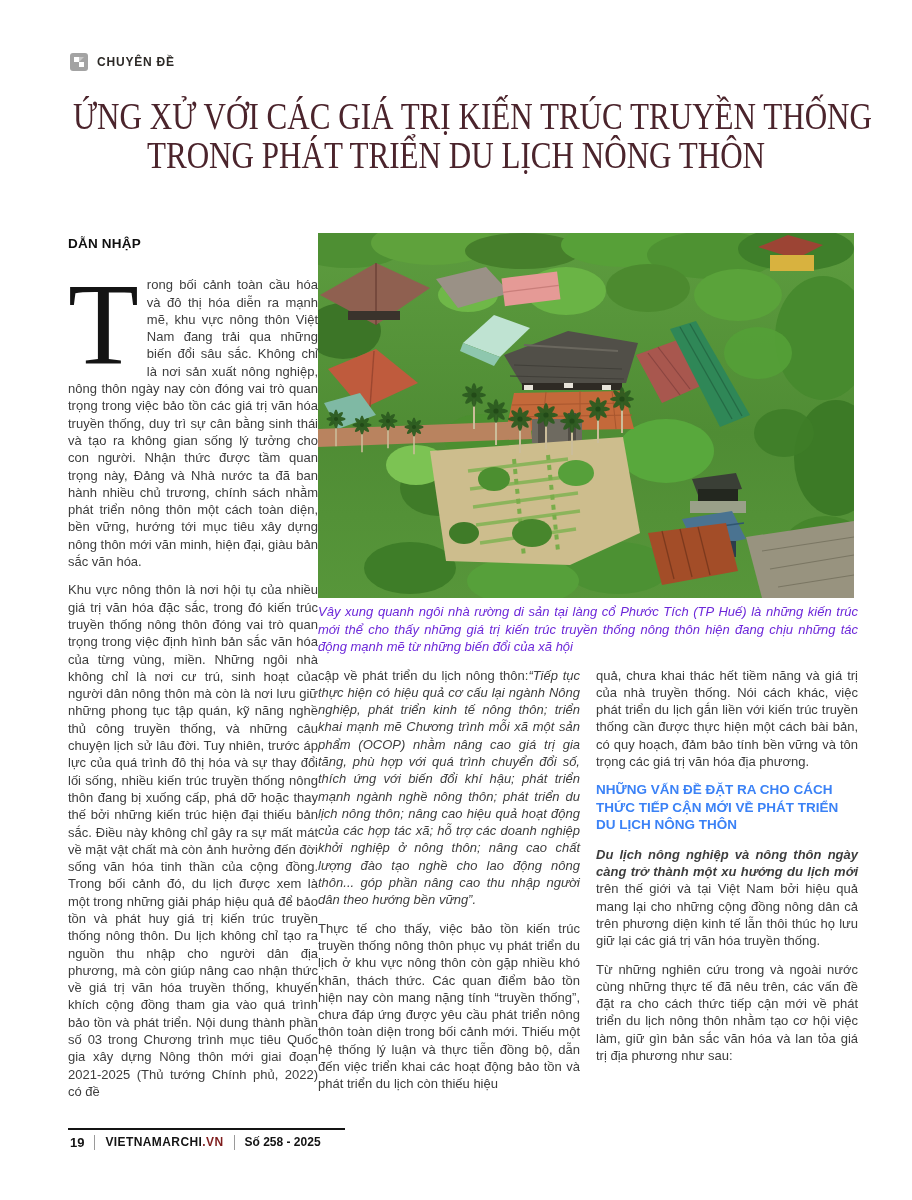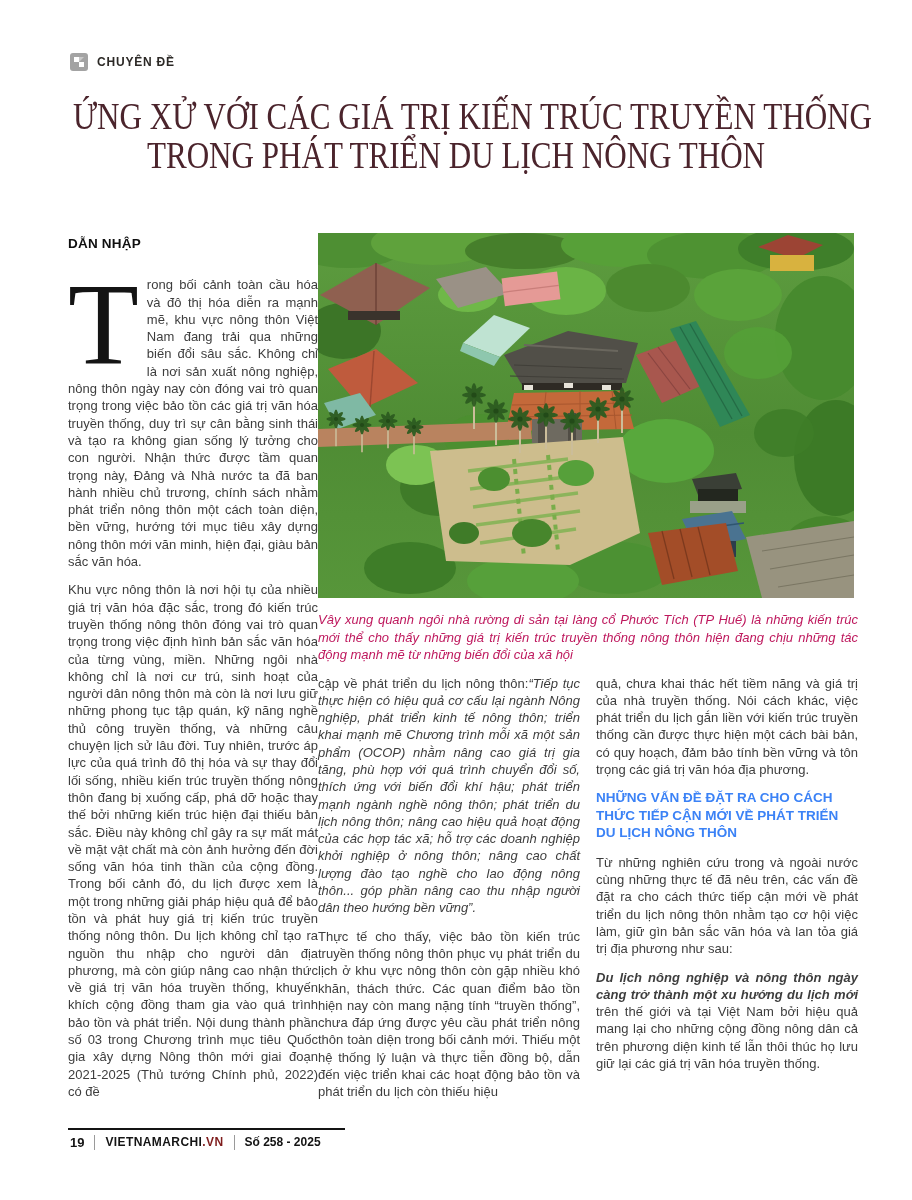--- a/index.html
+++ b/index.html
@@ -29,21 +29,21 @@
   .body-text p{margin:0 0 11px 0;}
   .h-section{font-size:13.5px;font-weight:bold;color:#0f0f0f;margin:2px 0 24px 0;letter-spacing:.2px;}
   .h-sub{font-size:13.5px;font-weight:bold;color:#3b82f6;line-height:17.5px;margin:6px 0 12px 0;text-align:left;}
   .dropcap{float:left;font-family:"Liberation Serif",serif;font-size:116px;line-height:84px;
            color:#141414;margin:7px 8px 8px 0;}
   .quote{font-style:italic;}
   .lead-bold{font-weight:bold;font-style:italic;}
   
   figure{margin:0;}
   .photo{display:block;width:536px;height:365px;background:#4c8a33;}
-  figcaption{font-style:italic;font-size:13px;line-height:17.5px;color:#be185d;margin-top:13px;text-align:justify;}
+  figcaption{font-style:italic;font-size:13px;line-height:17.5px;color:#6d28d9;margin-top:5px;text-align:justify;}
   .two-cols{display:flex;gap:16px;margin-top:11px;}
   .two-cols .col{flex:1;min-width:0;}
   
   .footer{position:absolute;left:68px;top:1128px;width:300px;background:#fff;}
   .footer-rule{width:277px;height:2px;background:#141414;}
   .footer-row{display:flex;align-items:center;height:24px;font-size:12px;color:#141414;}
   .footer-row .cell{padding:0 10px;display:flex;align-items:center;height:15px;}
   .footer-row .cell:first-child{padding-left:2px;}
   .fdiv{width:1px;height:15px;background:#9a9a9a;}
   .fnum{font-weight:bold;font-size:13px;}
@@ -232,22 +232,22 @@
       <div class="two-cols body-text">
 
         <div class="col">
           <p><span>cập về phát triển du lịch nông thôn:</span><span class="quote">“Tiếp tục thực hiện có hiệu quả cơ cấu lại ngành Nông nghiệp, phát triển kinh tế nông thôn; triển khai mạnh mẽ Chương trình mỗi xã một sản phẩm (OCOP) nhằm nâng cao giá trị gia tăng, phù hợp với quá trình chuyển đổi số, thích ứng với biến đổi khí hậu; phát triển mạnh ngành nghề nông thôn; phát triển du lịch nông thôn; nâng cao hiệu quả hoạt động của các hợp tác xã; hỗ trợ các doanh nghiệp khởi nghiệp ở nông thôn; nâng cao chất lượng đào tạo nghề cho lao động nông thôn... góp phần nâng cao thu nhập người dân theo hướng bền vững”.</span></p>
           <p>Thực tế cho thấy, việc bảo tồn kiến trúc truyền thống nông thôn phục vụ phát triển du lịch ở khu vực nông thôn còn gặp nhiều khó khăn, thách thức. Các quan điểm bảo tồn hiện nay còn mang nặng tính “truyền thống”, chưa đáp ứng được yêu cầu phát triển nông thôn toàn diện trong bối cảnh mới. Thiếu một hệ thống lý luận và thực tiễn đồng bộ, dẫn đến việc triển khai các hoạt động bảo tồn và phát triển du lịch còn thiếu hiệu</p>
         </div>
 
         <div class="col">
           <p>quả, chưa khai thác hết tiềm năng và giá trị của nhà truyền thống. Nói cách khác, việc phát triển du lịch gắn liền với kiến trúc truyền thống cần được thực hiện một cách bài bản, có quy hoạch, đảm bảo tính bền vững và tôn trọng các giá trị văn hóa địa phương.</p>
           <div class="h-sub">NHỮNG VẤN ĐỀ ĐẶT RA CHO CÁCH THỨC TIẾP CẬN MỚI VỀ PHÁT TRIỂN DU LỊCH NÔNG THÔN</div>
+          <p><span class="lead-bold">Du lịch nông nghiệp và nông thôn ngày càng trở thành một xu hướng du lịch mới</span><span> trên thế giới và tại Việt Nam bởi hiệu quả mang lại cho những cộng đồng nông dân cả trên phương diện kinh tế lẫn thôi thúc họ lưu giữ lại các giá trị văn hóa truyền thống.</span></p>
           <p>Từ những nghiên cứu trong và ngoài nước cùng những thực tế đã nêu trên, các vấn đề đặt ra cho cách thức tiếp cận mới về phát triển du lịch nông thôn nhằm tạo cơ hội việc làm, giữ gìn bản sắc văn hóa và lan tỏa giá trị địa phương như sau:</p>
-          <p><span class="lead-bold">Du lịch nông nghiệp và nông thôn ngày càng trở thành một xu hướng du lịch mới</span><span> trên thế giới và tại Việt Nam bởi hiệu quả mang lại cho những cộng đồng nông dân cả trên phương diện kinh tế lẫn thôi thúc họ lưu giữ lại các giá trị văn hóa truyền thống.</span></p>
         </div>
       </div>
     </div>
   </div>
 
   <div class="footer">
     <div class="footer-rule"></div>
     <div class="footer-row">
       <span class="cell fnum">19</span>
       <span class="fdiv"></span>

